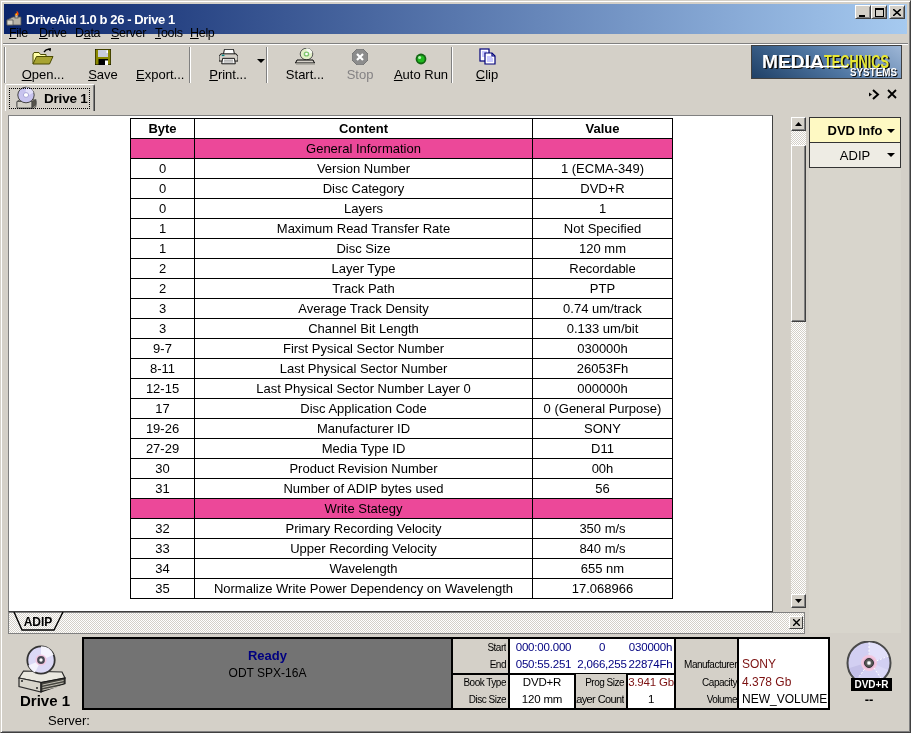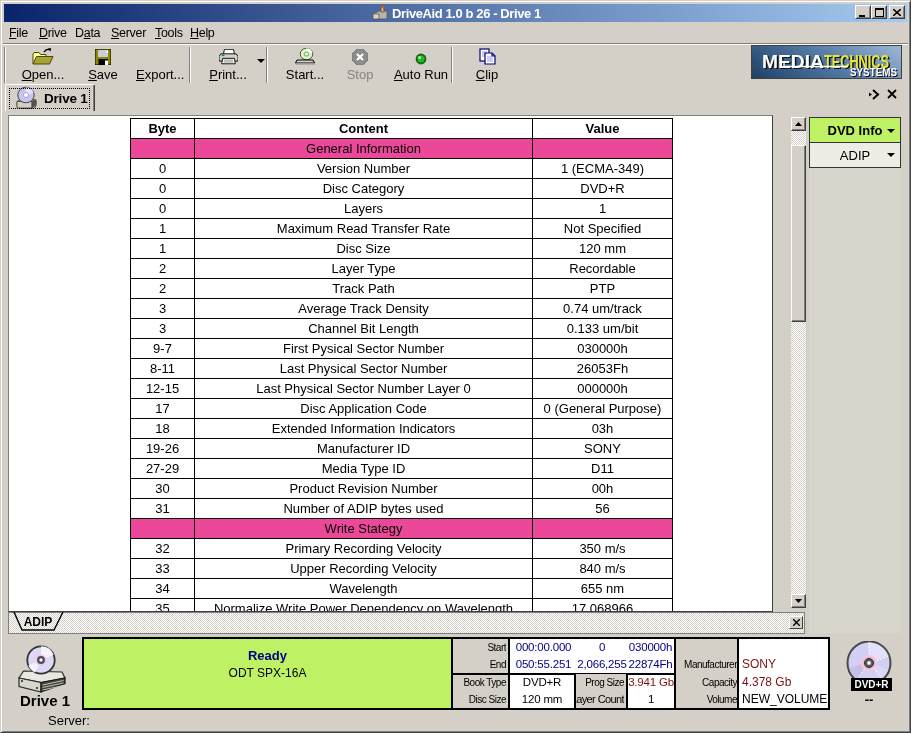--- a/index.html
+++ b/index.html
@@ -12,23 +12,23 @@
 }
 .win {
   position:absolute; left:0; top:0; width:911px; height:733px;
   background:#d4d0c8;
   border-top:1px solid #d4d0c8; border-left:1px solid #d4d0c8;
   border-right:1px solid #404040; border-bottom:1px solid #404040;
   box-shadow: inset 1px 1px 0 #ffffff, inset -1px -1px 0 #808080;
 }
 
 .titlebar {
-  position:absolute; left:4px; top:4px; width:903px; height:18px;
+  position:absolute; left:4px; top:4px; width:903px; height:30px;
   background:linear-gradient(to right,#0a246a,#a6caf0);
-  display:flex; align-items:center;justify-content:center;
+  display:flex; align-items:center;
 }
 .titlebar .ticon { width:16px; height:16px; margin-left:2px; }
 .titlebar .ttext {
   color:#fff; font-weight:bold; font-size:13px; margin-left:4px;
   letter-spacing:-0.4px; white-space:nowrap;
 }
 .caption-btn {
   position:absolute; top:5px; width:16px; height:14px;
   background:#d4d0c8;
   border-top:1px solid #fff; border-left:1px solid #fff;
@@ -377,25 +377,20 @@
           <td>12-15</td>
           <td>Last Physical Sector Number Layer 0</td>
           <td>000000h</td>
         </tr>
     <tr>
           <td>17</td>
           <td>Disc Application Code</td>
           <td>0 (General Purpose)</td>
         </tr>
     <tr>
-          <td>18</td>
-          <td>Extended Information Indicators</td>
-          <td>03h</td>
-        </tr>
-    <tr>
           <td>19-26</td>
           <td>Manufacturer ID</td>
           <td>SONY</td>
         </tr>
     <tr>
           <td>27-29</td>
           <td>Media Type ID</td>
           <td>D11</td>
         </tr>
     <tr>
@@ -445,21 +440,21 @@
     </div>
   <div class="sbthumb"></div>
   <div class="sbbtn" style="top:477px">
       <svg width="7" height="4" viewBox="0 0 7 4">
         <path d="M3.5 4 L7 0 L0 0 Z" fill="#000"></path>
       </svg>
     </div>
 </div>
 
 <div class="rpanel">
-  <div class="combo" style="top:0;background:#bef264;font-weight:bold">
+  <div class="combo" style="top:0;background:#fef9c3;font-weight:bold">
       <span style="margin:0 auto">DVD Info</span>
       <span class="arr"></span>
     </div>
   <div class="combo" style="top:26px;background:#eeece4;border-top:none;height:25px">
       <span style="margin:0 auto">ADIP</span>
       <span class="arr" style="top:10px"></span>
     </div>
 </div>
 
 <div class="btabs">
@@ -468,21 +463,21 @@
     <text x="25" y="13.5" text-anchor="middle" font-family="Liberation Sans, sans-serif" font-size="12" font-weight="bold" fill="#000">ADIP</text>
   </svg>
   <div class="xbtn">
       <svg width="7" height="7" viewBox="0 0 8 8">
         <path d="M0 0 L8 8 M8 0 L0 8" stroke="#000" stroke-width="1.6"></path>
       </svg>
     </div>
 </div>
 
 <div class="bbox" id="bbox">
-  <div style="position:absolute;left:0;top:0;width:367px;height:69px;background:#bef264;text-align:center">
+  <div style="position:absolute;left:0;top:0;width:367px;height:69px;background:#737373;text-align:center">
     <div style="font-weight:bold;color:#000080;margin-top:9px">Ready</div>
     <div style="font-size:12px;margin-top:3px">ODT SPX-16A</div>
   </div>
   <div style="position:absolute;left:367px;top:0;width:2px;height:69px;background:#000"></div>
   <div style="position:absolute;left:369px;top:0;width:55px;height:69px;background:#d4d0c8"></div>
   <div style="position:absolute;left:424px;top:0;width:2px;height:69px;background:#000"></div>
   <div class="bl" style="left:369px;top:0px;width:53px">Start</div>
   <div class="bl" style="left:369px;top:17px;width:53px">End</div>
   <div class="bl" style="left:369px;top:35px;width:53px">Book Type</div>
   <div class="bl" style="left:369px;top:52px;width:53px">Disc Size</div>

